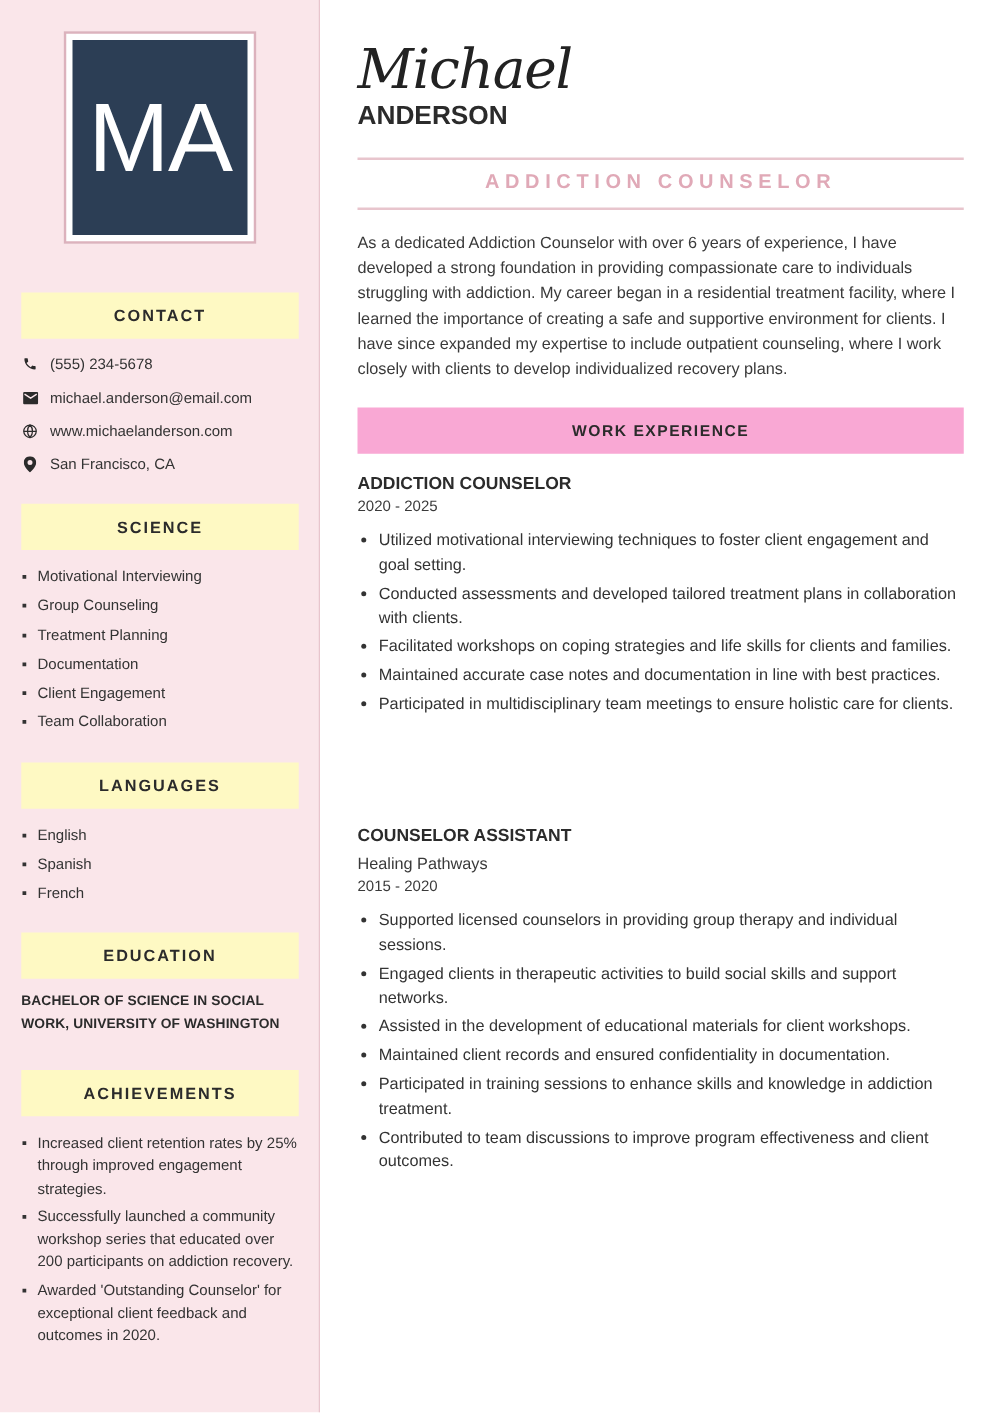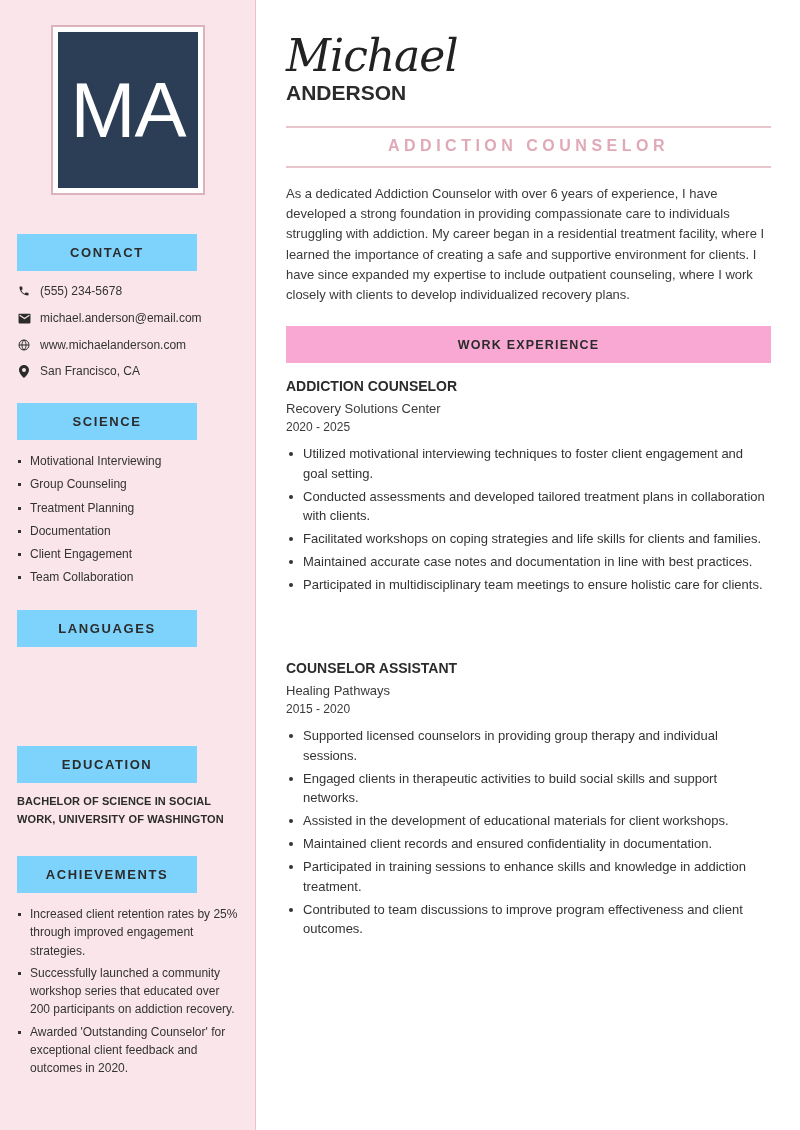--- a/index.html
+++ b/index.html
@@ -13,22 +13,22 @@
   .monogram-frame {
     position: absolute; left: 51px; top: 25px; width: 154px; height: 170px;
     border: 2px solid #dcb2bd; background: #ffffff; padding: 5px;
   }
   .monogram {
     width: 100%; height: 100%; background: #2c3e55;
     display: flex; align-items: center; justify-content: center;
     color: #ffffff; font-size: 78px; font-family: "Liberation Sans", sans-serif; letter-spacing: -1px;
   }
   .side-head {
-    position: absolute; left: 17px; width: 180px; height: 37px;
-    background: #7dd3fc; display: flex; align-items: center; justify-content: center;
+    position: absolute; left: 17px; width: 222px; height: 37px;
+    background: #fef9c3; display: flex; align-items: center; justify-content: center;
     font-weight: bold; font-size: 13px; letter-spacing: 1.6px; color: #2b2b2b;
   }
   .contact-list { position: absolute; left: 17px; top: 278px; width: 230px; list-style: none; }
   .contact-list li { display: flex; align-items: center; height: 26.7px; font-size: 12px; color: #333; }
   .contact-list .ico { width: 14px; height: 14px; margin-right: 9px; display: inline-flex; align-items: center; justify-content: center; }
   .bullets { position: absolute; left: 17px; width: 222px; list-style: none; }
   .bullets li { position: relative; padding-left: 13px; font-size: 12px; color: #333; }
   .bullets li::before { content: ""; position: absolute; left: 1px; width: 3px; height: 3px; background: #333; }
   .skills li { height: 23.3px; line-height: 23.3px; }
   .skills li::before { top: 10px; }
@@ -113,20 +113,25 @@
   <ul class="bullets skills" style="top:450px">
     <li>Motivational Interviewing</li>
     <li>Group Counseling</li>
     <li>Treatment Planning</li>
     <li>Documentation</li>
     <li>Client Engagement</li>
     <li>Team Collaboration</li>
   </ul>
 
   <div class="side-head" style="top:610px">LANGUAGES</div>
+  <ul class="bullets langs" style="top:657px">
+    <li>English</li>
+    <li>Spanish</li>
+    <li>French</li>
+  </ul>
 
   <div class="side-head" style="top:746px">EDUCATION</div>
   <div class="edu">BACHELOR OF SCIENCE IN SOCIAL WORK, UNIVERSITY OF WASHINGTON</div>
 
   <div class="side-head" style="top:856px">ACHIEVEMENTS</div>
   <ul class="bullets ach" style="top:905px">
     <li>Increased client retention rates by 25% through improved engagement strategies.</li>
     <li>Successfully launched a community workshop series that educated over 200 participants on addiction recovery.</li>
     <li>Awarded 'Outstanding Counselor' for exceptional client feedback and outcomes in 2020.</li>
   </ul>
@@ -137,21 +142,20 @@
   <div class="last-name">ANDERSON</div>
   <div class="rule" style="top:126px"></div>
   <div class="title">ADDICTION COUNSELOR</div>
   <div class="rule" style="top:166px"></div>
   <p class="summary">As a dedicated Addiction Counselor with over 6 years of experience, I have developed a strong foundation in providing compassionate care to individuals struggling with addiction. My career began in a residential treatment facility, where I learned the importance of creating a safe and supportive environment for clients. I have since expanded my expertise to include outpatient counseling, where I work closely with clients to develop individualized recovery plans.</p>
 
   <div class="main-head">WORK EXPERIENCE</div>
 
   <section class="job" style="top:378px">
     <div class="job-title">ADDICTION COUNSELOR</div>
-    <div class="job-company">Recovery Solutions Center</div>
     <div class="job-dates">2020 - 2025</div>
     <ul class="job-bullets">
       <li>Utilized motivational interviewing techniques to foster client engagement and goal setting.</li>
       <li>Conducted assessments and developed tailored treatment plans in collaboration with clients.</li>
       <li>Facilitated workshops on coping strategies and life skills for clients and families.</li>
       <li>Maintained accurate case notes and documentation in line with best practices.</li>
       <li>Participated in multidisciplinary team meetings to ensure holistic care for clients.</li>
     </ul>
   </section>
 

